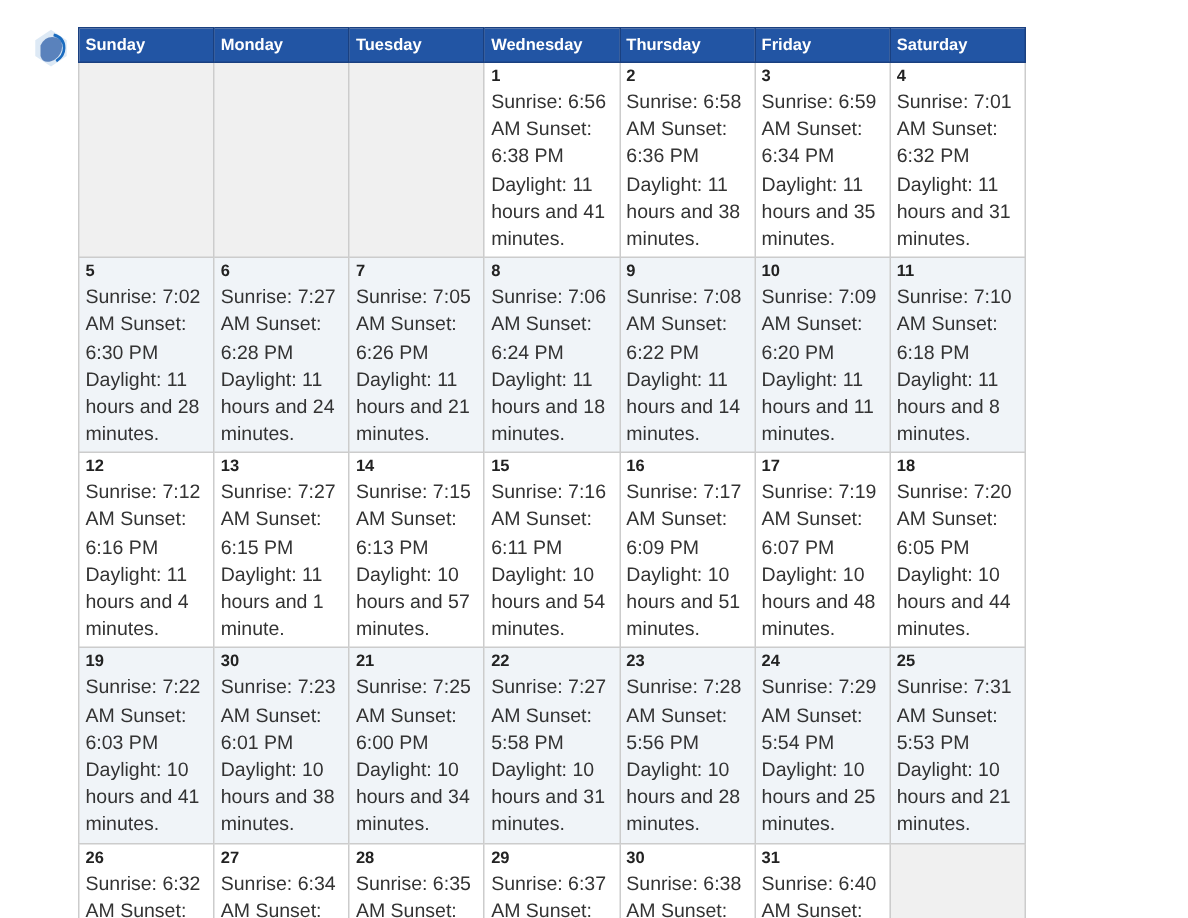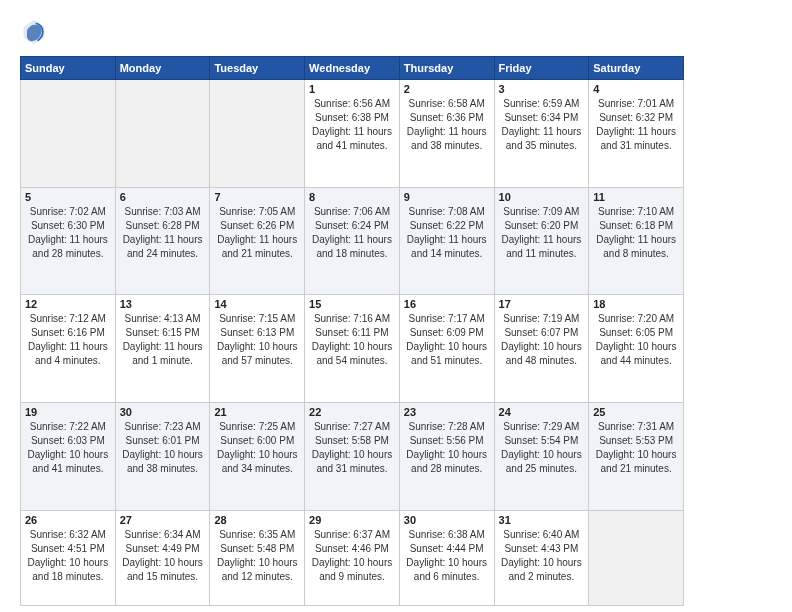--- a/index.html
+++ b/index.html
@@ -8,21 +8,20 @@
       height: 612px;
       font-family: Arial, Helvetica, sans-serif;
       background: #fff;
       overflow: hidden;
     }
     .page {
       width: 704px;
       height: 612px;
       padding: 18px 20px 6px 20px;
       display: flex;
-      flex-direction: column;
     }
     .header {
       display: flex;
       justify-content: space-between;
       align-items: flex-start;
       margin-bottom: 10px;
     }
     .logo {
       display: flex;
       align-items: center;
@@ -87,24 +86,23 @@
     .calendar tbody tr:last-child td {
       height: 78px;
     }
     .day-num {
       font-size: 11px;
       font-weight: bold;
       display: block;
       margin-bottom: 2px;
     }
     .day-info {
-      font-size: 10px;
+      font-size: 13px;
       line-height: 1.4;
       color: #333;
-      text-align: center;
     }
     td.empty {
       background: #f9f9f9;
     }
     tbody tr:nth-child(odd) td {
       background: #fff;
     }
     tbody tr:nth-child(even) td {
       background: #f0f4f8;
     }
@@ -183,21 +181,21 @@
         <tr>
           <td>
             <span class="day-num">5</span>
             <div class="day-info">Sunrise: 7:02 AM
 Sunset: 6:30 PM
 Daylight: 11 hours
 and 28 minutes.</div>
           </td>
           <td>
             <span class="day-num">6</span>
-            <div class="day-info">Sunrise: 7:03 AM
+            <div class="day-info">Sunrise: 7:27 AM
 Sunset: 6:28 PM
 Daylight: 11 hours
 and 24 minutes.</div>
           </td>
           <td>
             <span class="day-num">7</span>
             <div class="day-info">Sunrise: 7:05 AM
 Sunset: 6:26 PM
 Daylight: 11 hours
 and 21 minutes.</div>
@@ -234,21 +232,21 @@
         <tr>
           <td>
             <span class="day-num">12</span>
             <div class="day-info">Sunrise: 7:12 AM
 Sunset: 6:16 PM
 Daylight: 11 hours
 and 4 minutes.</div>
           </td>
           <td>
             <span class="day-num">13</span>
-            <div class="day-info">Sunrise: 4:13 AM
+            <div class="day-info">Sunrise: 7:27 AM
 Sunset: 6:15 PM
 Daylight: 11 hours
 and 1 minute.</div>
           </td>
           <td>
             <span class="day-num">14</span>
             <div class="day-info">Sunrise: 7:15 AM
 Sunset: 6:13 PM
 Daylight: 10 hours
 and 57 minutes.</div>

